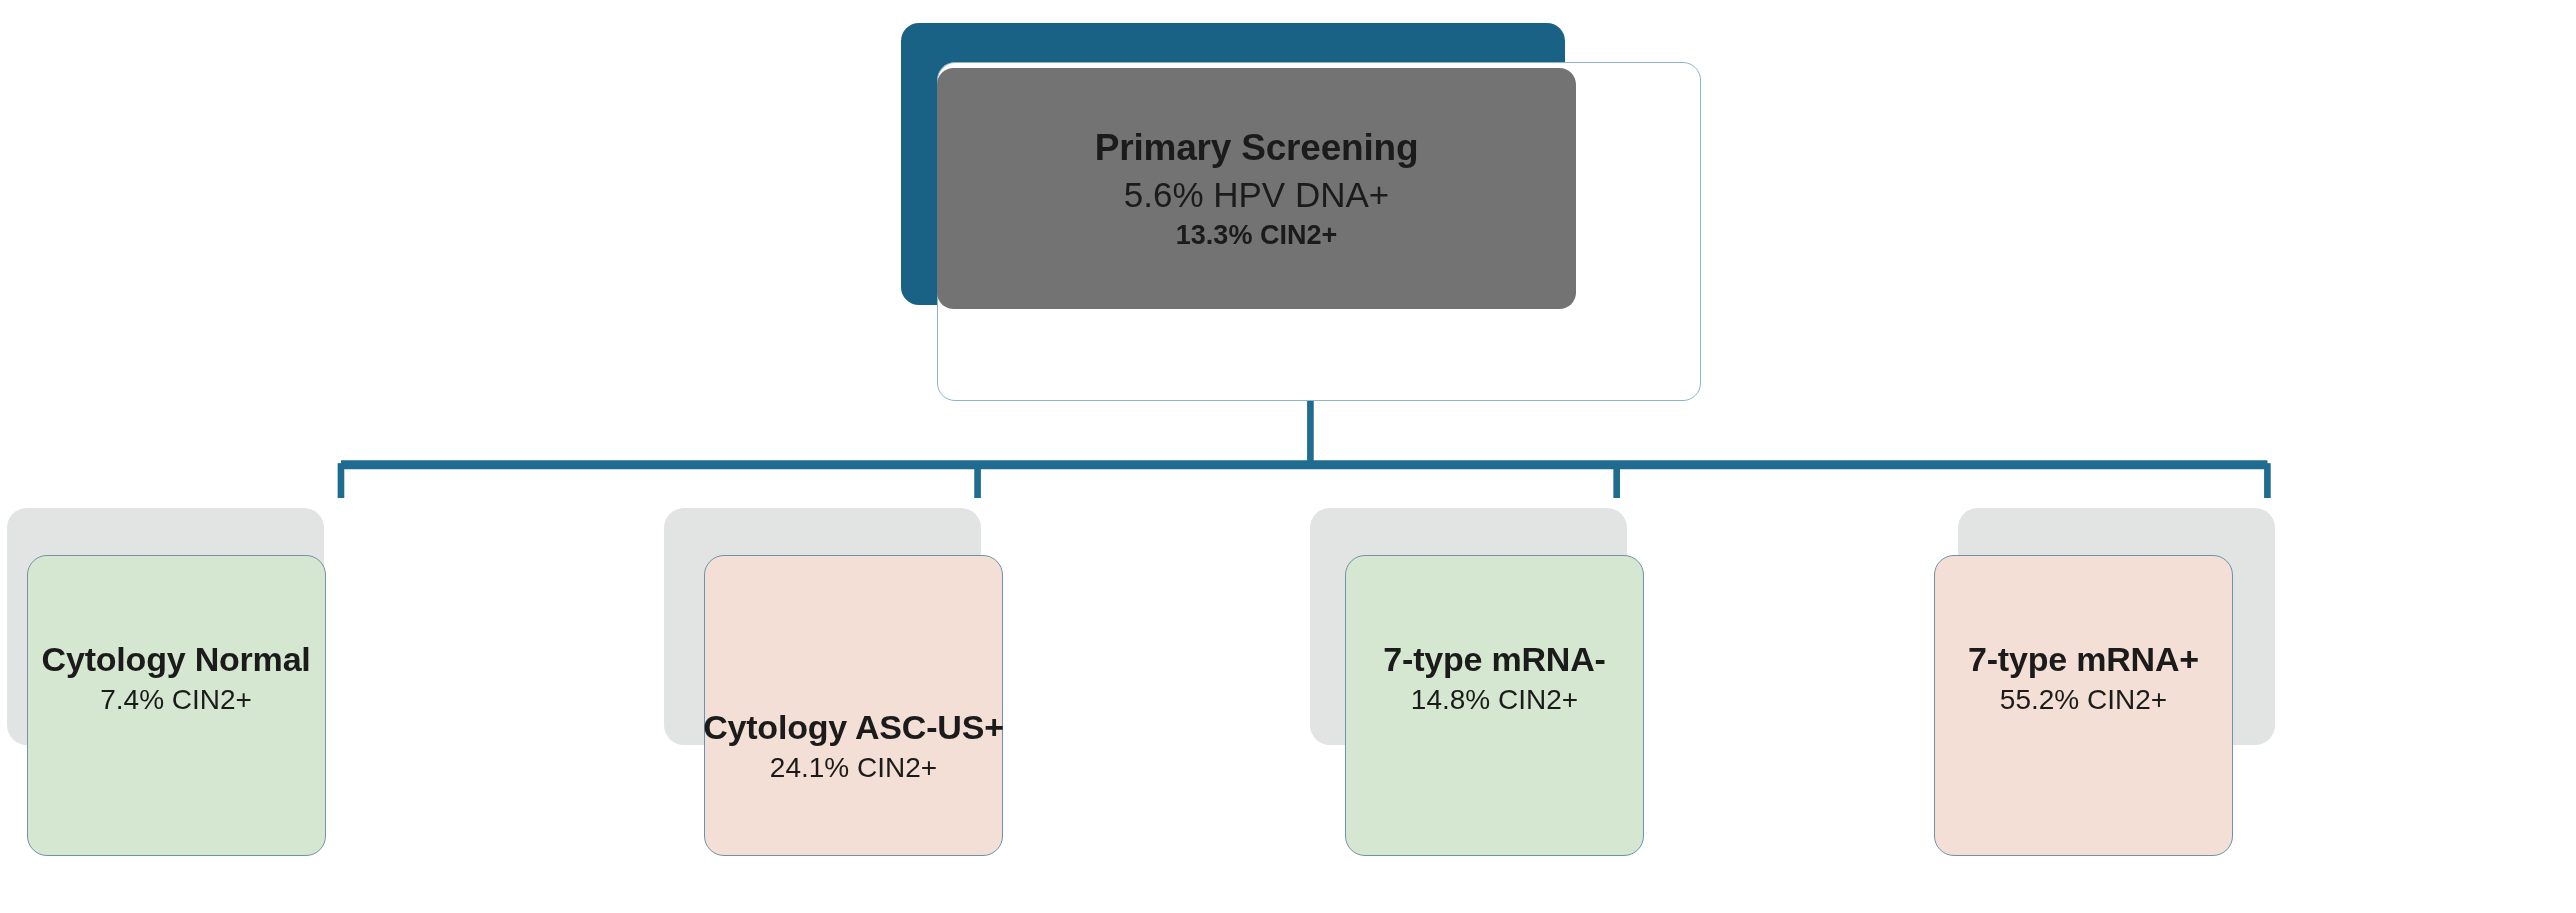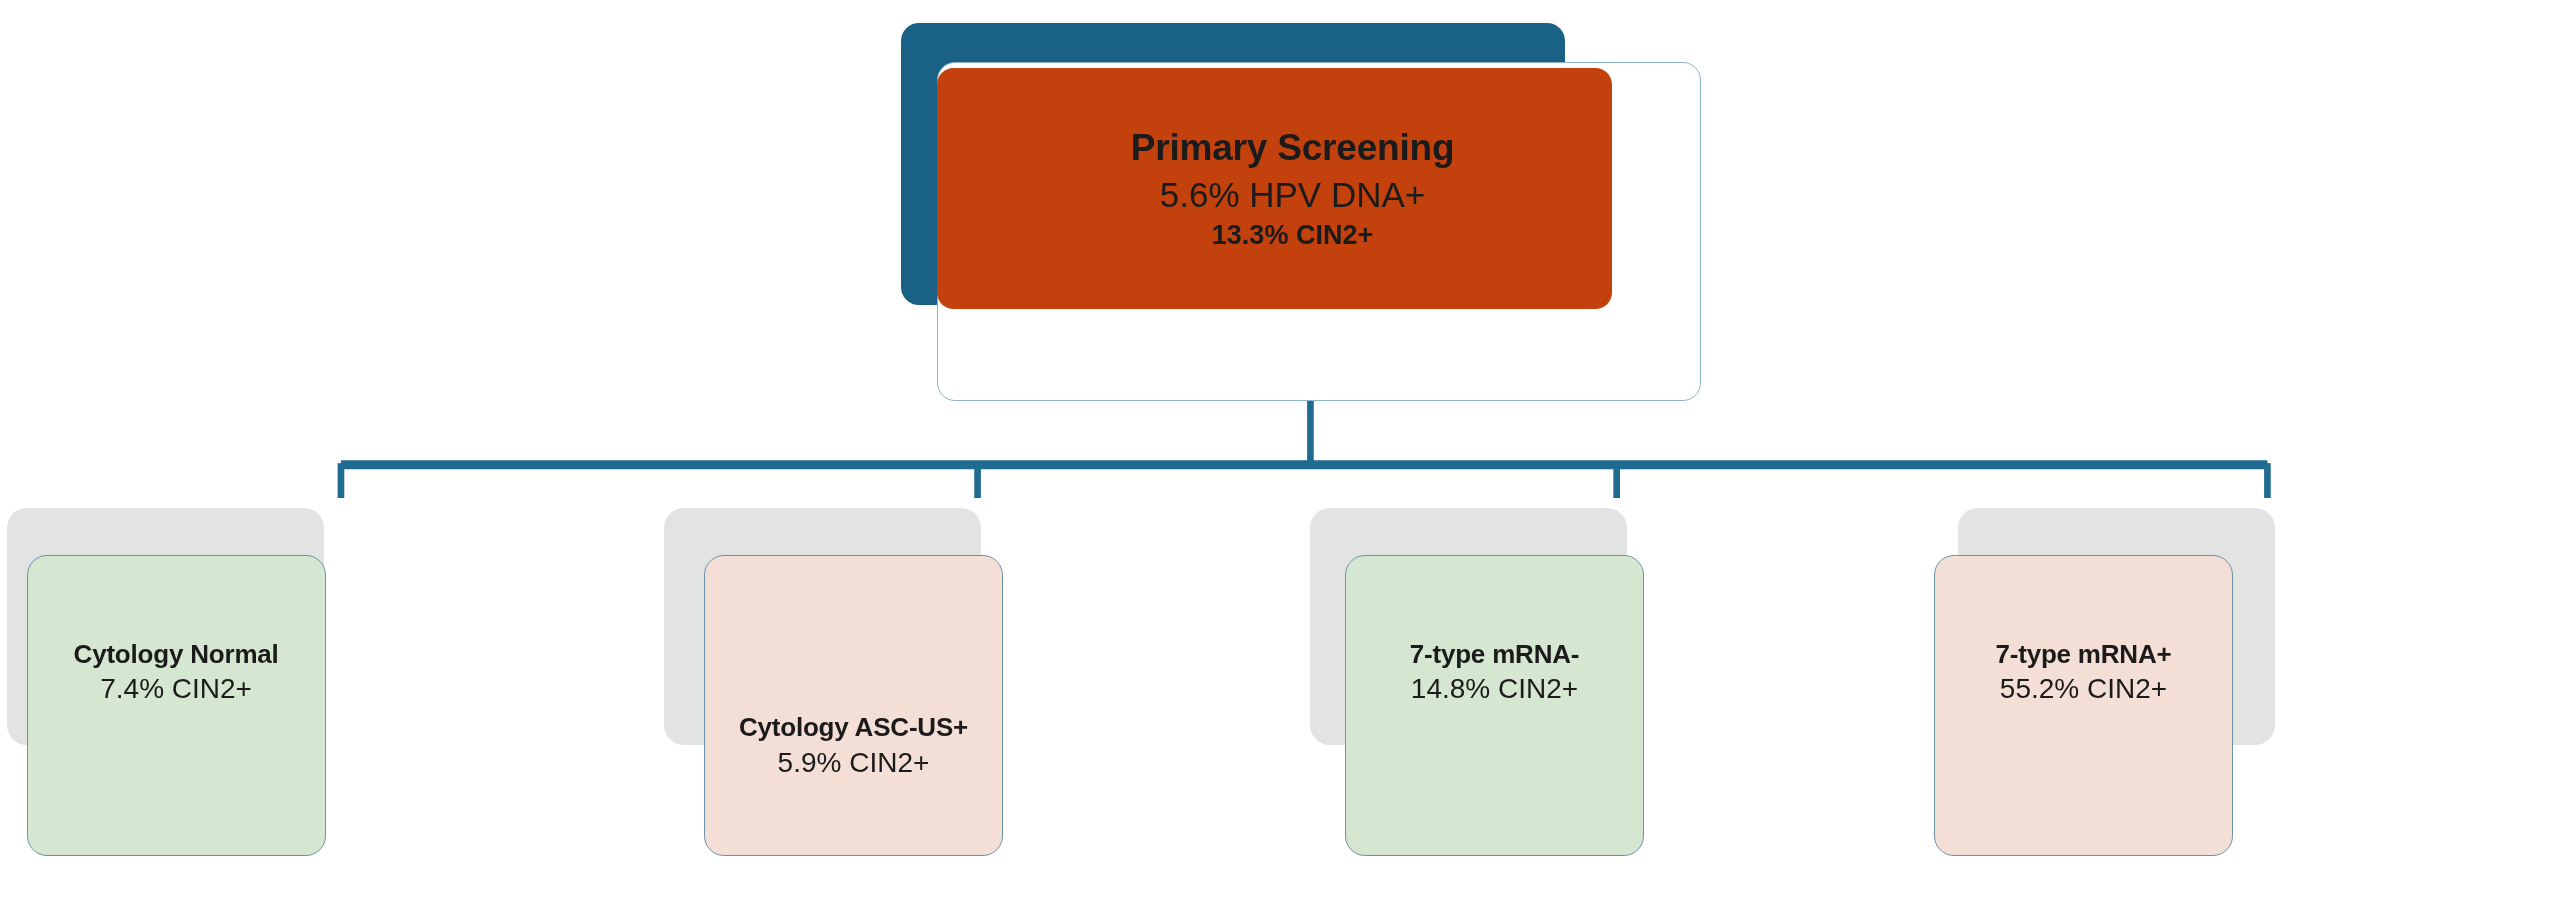--- a/index.html
+++ b/index.html
@@ -111,21 +111,21 @@
   }
   .leaf-card.green { background: #d5e7d0; }
   .leaf-card.peach { background: #f3dfd5; }
 
   .leaf-text-wrap {
     margin-top: 81px;
     text-align: center;
     white-space: nowrap;
   }
   .leaf-title {
-    font-size: 26px;
+    font-size: 34px;
     font-weight: bold;
     color: #1b1b1b;
     line-height: 1.32;
     letter-spacing: -0.2px;
   }
   .leaf-sub {
     font-size: 28px;
     font-weight: normal;
     color: #1b1b1b;
     line-height: 1.32;
@@ -143,39 +143,39 @@
     <line x1="410" y1="560" x2="2731" y2="560" stroke="#1f6c90" stroke-width="11"></line>
 
     <line x1="410" y1="558" x2="410" y2="600" stroke="#1f6c90" stroke-width="8"></line>
     <line x1="1177" y1="558" x2="1177" y2="600" stroke="#1f6c90" stroke-width="8"></line>
     <line x1="1947" y1="558" x2="1947" y2="600" stroke="#1f6c90" stroke-width="8"></line>
     <line x1="2731" y1="558" x2="2731" y2="600" stroke="#1f6c90" stroke-width="8"></line>
   </svg>
 
   <div class="root-shadow" style="background: rgb(25, 98, 133);"></div>
   <div class="root-outline" style="border-color: rgb(143, 180, 198);"></div>
-  <div class="root-fill" style="background: #c2410c; padding-left: 36px;">
+  <div class="root-fill" style="background: #737373;">
     <div class="root-line title">Primary Screening</div>
     <div class="root-line sub">5.6% HPV DNA+</div>
     <div class="root-line emph">13.3% CIN2+</div>
   </div>
 
   <div class="leaf-shadow" style="left: 6.6px; background: rgb(226, 227, 227);"></div>
   <div class="leaf-card green" style="left: 26.6px; background: rgb(213, 231, 208); border-color: rgb(109, 147, 170);">
     <div class="leaf-text-wrap">
       <div class="leaf-title">Cytology Normal</div>
       <div class="leaf-sub">7.4% CIN2+</div>
     </div>
   </div>
 
   <div class="leaf-shadow" style="left: 664px; background: rgb(226, 227, 227);"></div>
   <div class="leaf-card peach" style="left: 704px; background: rgb(243, 223, 213); border-color: rgb(109, 147, 170); justify-content: center;">
     <div class="leaf-text-wrap">
       <div class="leaf-title">Cytology ASC-US+</div>
-      <div class="leaf-sub">5.9% CIN2+</div>
+      <div class="leaf-sub">24.1% CIN2+</div>
     </div>
   </div>
 
   <div class="leaf-shadow" style="left: 1310px; background: rgb(226, 227, 227);"></div>
   <div class="leaf-card green" style="left: 1345px; background: rgb(213, 231, 208); border-color: rgb(109, 147, 170);">
     <div class="leaf-text-wrap">
       <div class="leaf-title">7-type mRNA-</div>
       <div class="leaf-sub">14.8% CIN2+</div>
     </div>
   </div>

